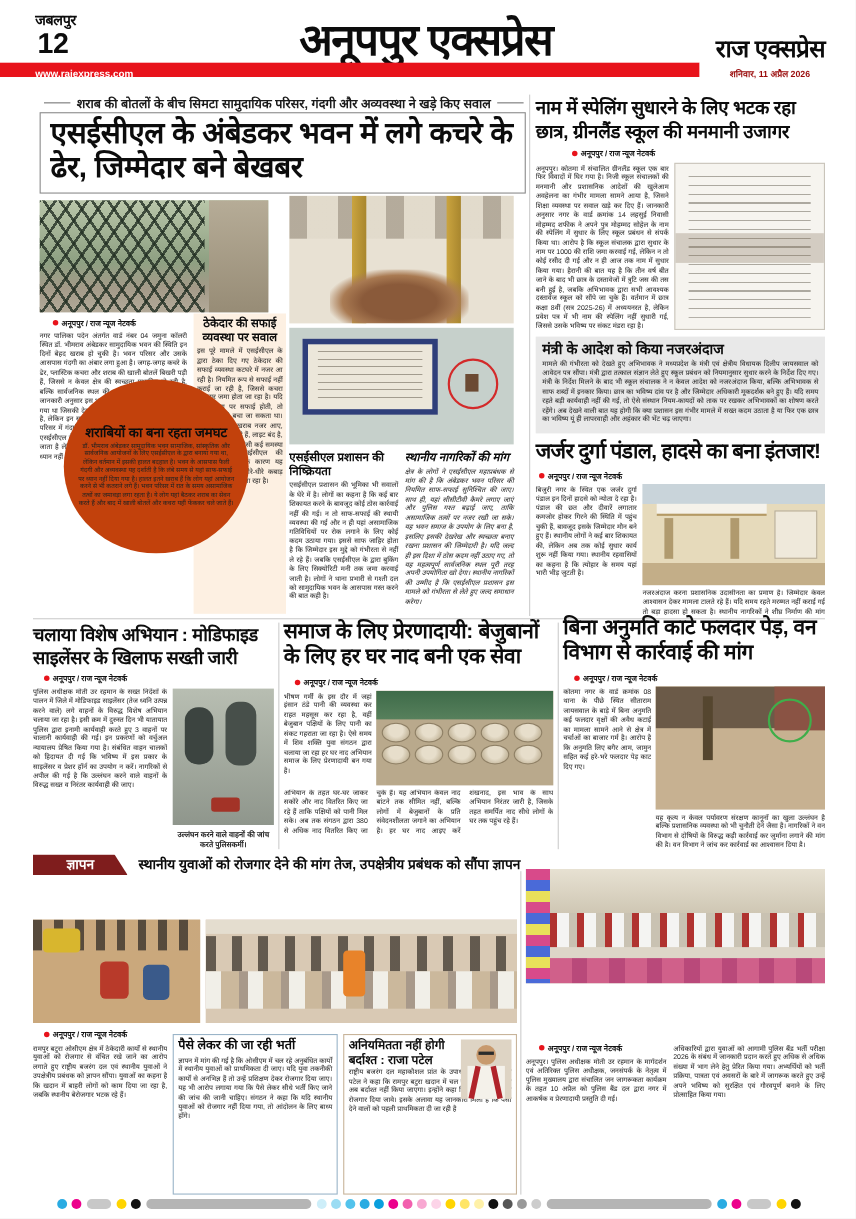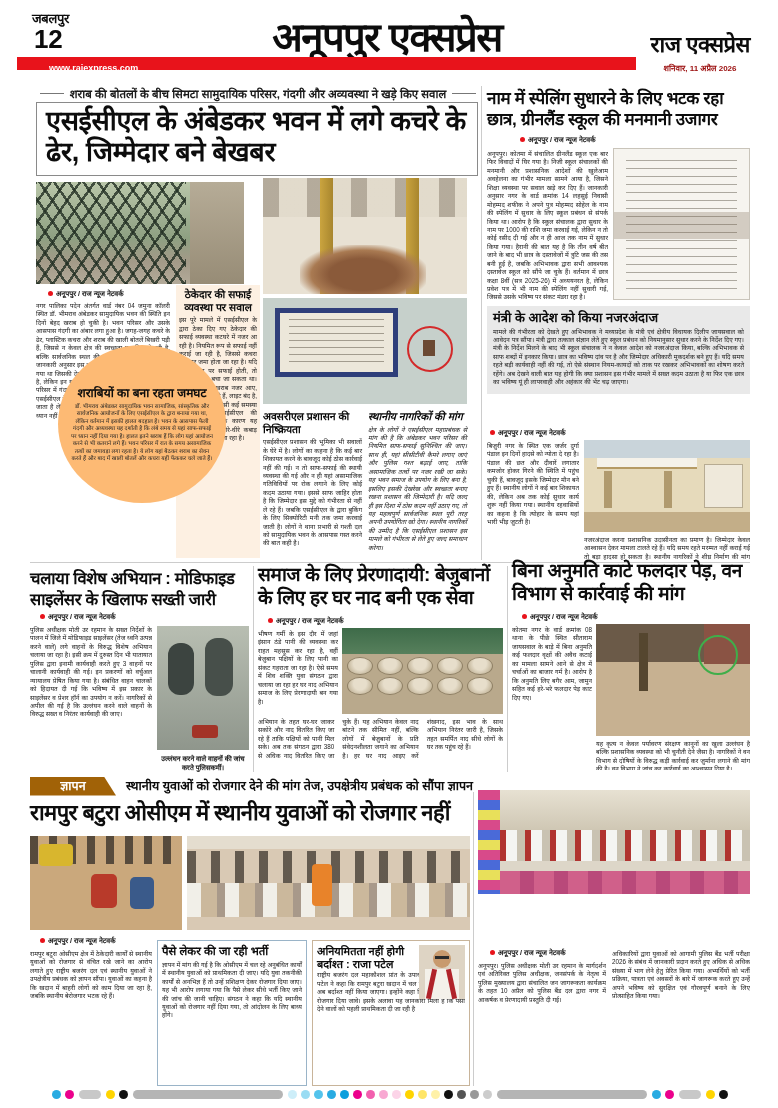--- a/index.html
+++ b/index.html
@@ -10,39 +10,39 @@
   .t55{font-size:5.7px;line-height:1.3;text-align:justify;color:#222;}
   .byl{font-size:7px;font-weight:bold;color:#111;display:flex;align-items:center;gap:3px;}
   .reddot{width:5px;height:5px;border-radius:50%;background:#e8131b;display:inline-block;flex:none;}
   .sub{font-weight:bold;color:#0c0c0c;line-height:1.2;}
   .ph{position:absolute;overflow:hidden;background:#cfc9bb;box-sizing:border-box;}
   .vline{position:absolute;width:1px;background:#cccccc;}
   .hline{position:absolute;height:1px;background:#cccccc;}
   .kick{display:flex;align-items:center;gap:6px;font-weight:bold;font-size:11.5px;color:#1a1a1a;}
   .kick i{flex:1;height:1px;background:#777;}
   .redbar{background:#e8131b;}
-  .tag{background:#a16207;color:#fff;font-weight:bold;font-size:12.5px;line-height:19px;text-align:center;clip-path:polygon(0 0,86% 0,100% 100%,0 100%);}
-  .circle{position:absolute;border-radius:50%;background:#fdba74;display:flex;flex-direction:column;justify-content:center;text-align:center;padding:12px;box-sizing:border-box;z-index:2;}
+  .tag{background:#7f1d1d;color:#fff;font-weight:bold;font-size:12.5px;line-height:19px;text-align:center;clip-path:polygon(0 0,86% 0,100% 100%,0 100%);}
+  .circle{position:absolute;border-radius:50%;background:#c2410c;display:flex;flex-direction:column;justify-content:center;text-align:center;padding:12px;box-sizing:border-box;z-index:2;}
   .peachbox{background:#fdf0e2;}
   .graybox{background:#e9e9e9;}
   .cap{font-size:6.8px;font-weight:bold;text-align:center;color:#222;}
   .rdot{width:9px;height:9px;border-radius:50%;display:inline-block;margin:0 2px;flex:none;}
   .rbar{height:9px;border-radius:5px;display:inline-block;margin:0 3px;flex:none;}
   .pot{width:24px;height:16px;border-radius:50%;background:radial-gradient(circle at 50% 35%,#e7decb 0 40%,#b7a88a 90%);border:1px solid #8f8066;margin:1px 2px;flex:none;}
 </style>
 </head>
 <body>
 
 <div id="page">
 
   <div class="abs hl" style="left:32px;top:12px;font-size:13px;">जबलपुर</div>
   <div class="abs hl" style="left:34px;top:25px;font-size:26px;">12</div>
   <div class="abs hl" style="left:0;right:4px;top:14px;text-align:center;font-size:40px;letter-spacing:-1.5px;">अनूपपुर एक्सप्रेस</div>
   <div class="abs hl" style="right:28px;top:32px;font-size:22px;letter-spacing:-0.5px;">राज एक्सप्रेस</div>
-  <div class="abs redbar" style="left:0;top:57px;width:636px;height:13px;margin-left:17px;">
+  <div class="abs redbar" style="left:0;top:57px;width:636px;height:13px;">
     <span style="color:#fff;font-weight:bold;font-size:9px;line-height:13px;padding-left:32px;display:inline-block;">www.rajexpress.com</span>
   </div>
   <div class="abs" style="right:26px;top:57px;width:116px;height:13px;background:#fff;text-align:center;">
     <span style="font-size:8px;font-weight:bold;color:#9a0b0b;line-height:13px;padding-left:12px;">शनिवार, 11 अप्रैल 2026</span>
   </div>
 
   <div class="abs kick" style="left:40px;top:86px;width:436px;">
     <i></i>
     <span>शराब की बोतलों के बीच सिमटा सामुदायिक परिसर, गंदगी और अव्यवस्था ने खड़े किए सवाल</span>
     <i></i>
@@ -79,21 +79,21 @@
   <div class="ph" style="left:263px;top:298px;width:204px;height:106px;background:#c6d0cb;">
     <div class="abs" style="left:6%;top:9%;width:60%;height:66%;background:#ece7da;border:5px solid #2e3e7a;">
       <div class="abs" style="left:8%;right:8%;top:10%;bottom:12%;background:repeating-linear-gradient(180deg,#837c6e 0 1px,transparent 1px 7px);opacity:.7;"></div>
     </div>
     <div class="abs" style="right:7%;top:26%;width:46px;height:46px;border:2.5px solid #d32a2a;border-radius:50%;">
       <div class="abs" style="left:14px;top:12px;width:12px;height:16px;background:#6b4a33;"></div>
     </div>
   </div>
 
   <div class="abs" style="left:263px;top:410px;width:99px;height:148px;">
-    <div class="sub" style="font-size:10.5px;margin-bottom:3px;">अवसरीएल प्रशासन की निष्क्रियता</div>
+    <div class="sub" style="font-size:10.5px;margin-bottom:3px;">एसईसीएल प्रशासन की निष्क्रियता</div>
     <div class="t6">एसईसीएल प्रशासन की भूमिका भी सवालों के घेरे में है। लोगों का कहना है कि कई बार शिकायत करने के बावजूद कोई ठोस कार्रवाई नहीं की गई। न तो साफ-सफाई की स्थायी व्यवस्था की गई और न ही यहां असामाजिक गतिविधियों पर रोक लगाने के लिए कोई कदम उठाया गया। इससे साफ जाहिर होता है कि जिम्मेदार इस मुद्दे को गंभीरता से नहीं ले रहे हैं। जबकि एसईसीएल के द्वारा बुकिंग के लिए सिक्योरिटी मनी तक जमा करवाई जाती है। लोगों ने थाना प्रभारी से गश्ती दल को सामुदायिक भवन के आसपास गस्त करने की बात कही है।</div>
   </div>
   <div class="abs" style="left:368px;top:410px;width:99px;height:148px;font-style:italic;">
     <div class="sub" style="font-size:10.5px;margin-bottom:3px;">स्थानीय नागरिकों की मांग</div>
     <div class="t6">क्षेत्र के लोगों ने एसईसीएल महाप्रबंधक से मांग की है कि अंबेडकर भवन परिसर की नियमित साफ-सफाई सुनिश्चित की जाए। साथ ही, यहां सीसीटीवी कैमरे लगाए जाएं और पुलिस गश्त बढ़ाई जाए, ताकि असामाजिक तत्वों पर नजर रखी जा सके। यह भवन समाज के उपयोग के लिए बना है, इसलिए इसकी देखरेख और स्वच्छता बनाए रखना प्रशासन की जिम्मेदारी है। यदि जल्द ही इस दिशा में ठोस कदम नहीं उठाए गए, तो यह महत्वपूर्ण सार्वजनिक स्थल पूरी तरह अपनी उपयोगिता खो देगा। स्थानीय नागरिकों की उम्मीद है कि एसईसीएल प्रशासन इस मामले को गंभीरता से लेते हुए जल्द समाधान करेगा।</div>
   </div>
 
   <div class="vline" style="left:481px;top:86px;height:474px;"></div>
 
   <div class="abs hl" style="left:487px;top:88px;width:263px;font-size:17px;line-height:1.25;">नाम में स्पेलिंग सुधारने के लिए भटक रहा छात्र, ग्रीनलैंड स्कूल की मनमानी उजागर</div>
@@ -104,20 +104,21 @@
   <div class="abs t6" style="left:487px;top:150px;width:121px;height:152px;overflow:hidden;">अनूपपुर। कोतमा में संचालित ग्रीनलैंड स्कूल एक बार फिर विवादों में घिर गया है। निजी स्कूल संचालकों की मनमानी और प्रशासनिक आदेशों की खुलेआम अवहेलना का गंभीर मामला सामने आया है, जिसने शिक्षा व्यवस्था पर सवाल खड़े कर दिए हैं। जानकारी अनुसार नगर के वार्ड क्रमांक 14 लहसुई निवासी मोहम्मद शफीक ने अपने पुत्र मोहम्मद सोहेल के नाम की स्पेलिंग में सुधार के लिए स्कूल प्रबंधन से संपर्क किया था। आरोप है कि स्कूल संचालक द्वारा सुधार के नाम पर 1000 की राशि जमा करवाई गई, लेकिन न तो कोई रसीद दी गई और न ही आज तक नाम में सुधार किया गया। हैरानी की बात यह है कि तीन वर्ष बीत जाने के बाद भी छात्र के दस्तावेजों में त्रुटि जस की तस बनी हुई है, जबकि अभिभावक द्वारा सभी आवश्यक दस्तावेज स्कूल को सौंपे जा चुके हैं। वर्तमान में छात्र कक्षा 8वीं (सत्र 2025-26) में अध्ययनरत है, लेकिन प्रवेश पत्र में भी नाम की स्पेलिंग नहीं सुधारी गई, जिससे उसके भविष्य पर संकट मंडरा रहा है।</div>
   <div class="ph" style="left:613px;top:148px;width:137px;height:152px;background:#f6f4ef;border:1px solid #c9c4ba;">
     <div class="abs" style="left:9%;right:9%;top:7%;bottom:7%;background:repeating-linear-gradient(180deg,#9a968c 0 1px,transparent 1px 8px);opacity:.8;"></div>
     <div class="abs" style="left:0;top:42%;width:100%;height:18%;background:rgba(122,100,78,.28);"></div>
   </div>
   <div class="abs graybox" style="left:487px;top:306px;width:263px;height:88px;padding:4px 6px;">
     <div class="sub" style="font-size:13px;margin-bottom:2px;">मंत्री के आदेश को किया नजरअंदाज</div>
     <div class="t6">मामले की गंभीरता को देखते हुए अभिभावक ने मध्यप्रदेश के मंत्री एवं क्षेत्रीय विधायक दिलीप जायसवाल को आवेदन पत्र सौंपा। मंत्री द्वारा तत्काल संज्ञान लेते हुए स्कूल प्रबंधन को नियमानुसार सुधार करने के निर्देश दिए गए। मंत्री के निर्देश मिलने के बाद भी स्कूल संचालक ने न केवल आदेश को नजरअंदाज किया, बल्कि अभिभावक से साफ शब्दों में इनकार किया। छात्र का भविष्य दांव पर है और जिम्मेदार अधिकारी मूकदर्शक बने हुए हैं। यदि समय रहते बड़ी कार्यवाही नहीं की गई, तो ऐसे संस्थान नियम-कायदों को ताक पर रखकर अभिभावकों का शोषण करते रहेंगे। अब देखने वाली बात यह होगी कि क्या प्रशासन इस गंभीर मामले में सख्त कदम उठाता है या फिर एक छात्र का भविष्य यूं ही लापरवाही और अहंकार की भेंट चढ़ जाएगा।</div>
   </div>
 
+  <div class="abs hl" style="left:487px;top:400px;width:263px;font-size:19px;white-space:nowrap;letter-spacing:-0.6px;">जर्जर दुर्गा पंडाल, हादसे का बना इंतजार!</div>
   <div class="abs byl" style="left:490px;top:428px;width:160px;">
     <span class="reddot"></span>
     <span>अनूपपुर / राज न्यूज नेटवर्क</span>
   </div>
   <div class="abs t6" style="left:487px;top:442px;width:92px;height:116px;overflow:hidden;">बिजुरी नगर के स्थित एक जर्जर दुर्गा पंडाल इन दिनों हादसे को न्योता दे रहा है। पंडाल की छत और दीवारें लगातार कमजोर होकर गिरने की स्थिति में पहुंच चुकी हैं, बावजूद इसके जिम्मेदार मौन बने हुए हैं। स्थानीय लोगों ने कई बार शिकायत की, लेकिन अब तक कोई सुधार कार्य शुरू नहीं किया गया। स्थानीय रहवासियों का कहना है कि त्योहार के समय यहां भारी भीड़ जुटती है।</div>
   <div class="ph" style="left:584px;top:440px;width:166px;height:92px;background:linear-gradient(180deg,#c9d4da 0 20%,#e6dabb 20% 78%,#c3ae88 78% 100%);">
     <div class="abs" style="left:8%;top:20%;width:60%;height:12%;background:#f5f2ea;border-bottom:2px solid #b59a64;"></div>
     <div class="abs" style="left:12%;top:34%;width:8px;height:40%;background:#b09a6e;"></div>
     <div class="abs" style="left:48%;top:34%;width:8px;height:40%;background:#b09a6e;"></div>
     <div class="abs" style="right:4%;top:26%;width:24%;height:48%;background:#efe9db;border:1px solid #b7ab92;"></div>
@@ -177,21 +178,20 @@
     <div class="abs" style="left:28%;top:8%;width:9px;height:52%;background:#55462f;"></div>
     <div class="abs" style="right:8%;top:10%;width:40px;height:40px;border:2.5px solid #3fae4a;border-radius:50%;"></div>
   </div>
   <div class="abs t6" style="left:596px;top:740px;width:154px;height:30px;overflow:hidden;">यह कृत्य न केवल पर्यावरण संरक्षण कानूनों का खुला उल्लंघन है बल्कि प्रशासनिक व्यवस्था को भी चुनौती देने जैसा है। नागरिकों ने वन विभाग से दोषियों के विरुद्ध कड़ी कार्रवाई कर जुर्माना लगाने की मांग की है। वन विभाग ने जांच कर कार्रवाई का आश्वासन दिया है।</div>
 
   <div class="abs" style="left:30px;top:776px;width:446px;height:20px;display:flex;align-items:center;gap:10px;">
     <div class="tag" style="width:86px;height:19px;">ज्ञापन</div>
     <div class="sub" style="font-size:12.5px;">स्थानीय युवाओं को रोजगार देने की मांग तेज, उपक्षेत्रीय प्रबंधक को सौंपा ज्ञापन</div>
   </div>
 
-  <div class="abs hl" style="left:30px;top:800px;width:440px;font-size:22px;white-space:nowrap;letter-spacing:-0.6px;">रामपुर बटुरा ओसीएम में स्थानीय युवाओं को रोजगार नहीं</div>
   <div class="ph" style="left:30px;top:836px;width:152px;height:94px;background:#caa87c;">
     <div class="abs" style="left:0;top:0;width:100%;height:30%;background:repeating-linear-gradient(90deg,#3a332c 0 8px,#c9a87e 8px 19px);opacity:.8;"></div>
     <div class="abs" style="left:6%;top:8%;width:34px;height:22px;background:#d8b62e;border-radius:4px;"></div>
     <div class="abs" style="left:40%;top:40%;width:26px;height:34px;background:#b83a2a;border-radius:5px;"></div>
     <div class="abs" style="left:66%;top:44%;width:24px;height:32px;background:#3a5a8a;border-radius:5px;"></div>
   </div>
   <div class="ph" style="left:187px;top:836px;width:283px;height:94px;background:#d9c9b4;">
     <div class="abs" style="left:0;top:16%;width:100%;height:34%;background:repeating-linear-gradient(90deg,#3c352d 0 9px,#d9c9b4 9px 24px);opacity:.75;"></div>
     <div class="abs" style="left:0;top:50%;width:100%;height:36%;background:repeating-linear-gradient(90deg,#f1efe8 0 14px,#cbb89c 14px 30px,#a8998a 30px 38px);"></div>
     <div class="abs" style="left:44%;top:30%;width:20px;height:42px;background:#e8832a;border-radius:4px;"></div>

